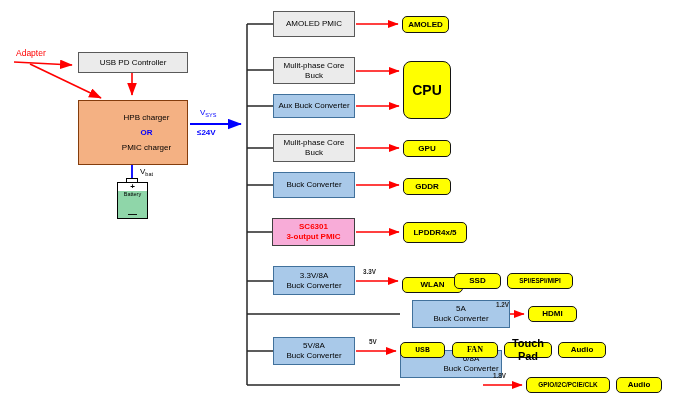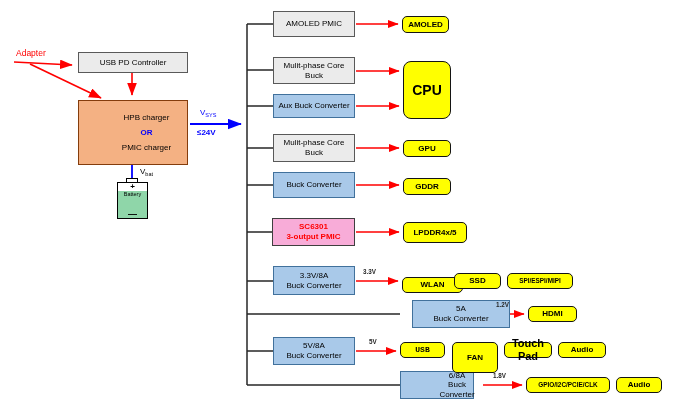--- a/index.html
+++ b/index.html
@@ -162,21 +162,21 @@
   <div class="box blue" style="left:400px;top:300px;width:98px;height:28px;margin-left:12px;">
     <span>5A</span>
     <span>Buck Converter</span>
   </div>
 
   <div class="box blue" style="left:273px;top:337px;width:82px;height:28px;">
     <span>5V/8A</span>
     <span>Buck Converter</span>
   </div>
 
-  <div class="box blue" style="left:400px;top:371px;width:74px;height:28px;padding-left:40px;">
+  <div class="box blue" style="left:400px;top:350px;width:102px;height:28px;padding-left:40px;">
     <span>6/8A</span>
     <span>Buck Converter</span>
   </div>
 
   <span class="lbl rail-lbl" style="left:363px;top:268px;">3.3V</span>
   <span class="lbl rail-lbl" style="left:496px;top:301px;">1.2V</span>
   <span class="lbl rail-lbl" style="left:369px;top:338px;">5V</span>
   <span class="lbl rail-lbl" style="left:493px;top:372px;">1.8V</span>
 
   <div class="box load" style="left:402px;top:16px;width:47px;height:17px;">
@@ -209,21 +209,21 @@
     <span>SPI/ESPI/MIPI</span>
   </div>
 
   <div class="box load" style="left:528px;top:306px;width:49px;height:16px;">
     <span>HDMI</span>
   </div>
 
   <div class="box load" style="left:400px;top:342px;width:45px;height:16px;font-family:Liberation Mono, monospace;">
     <span>USB</span>
   </div>
-  <div class="box load" style="left:452px;top:342px;width:46px;height:31px;">
+  <div class="box load" style="left:452px;top:342px;width:46px;height:16px;font-family:Liberation Serif, serif;">
     <span>FAN</span>
   </div>
   <div class="box load small" style="left:504px;top:342px;width:48px;height:16px;">
     <span>Touch Pad</span>
   </div>
   <div class="box load" style="left:558px;top:342px;width:48px;height:16px;">
     <span>Audio</span>
   </div>
 
   <div class="box load tiny" style="left:526px;top:377px;width:84px;height:16px;">

